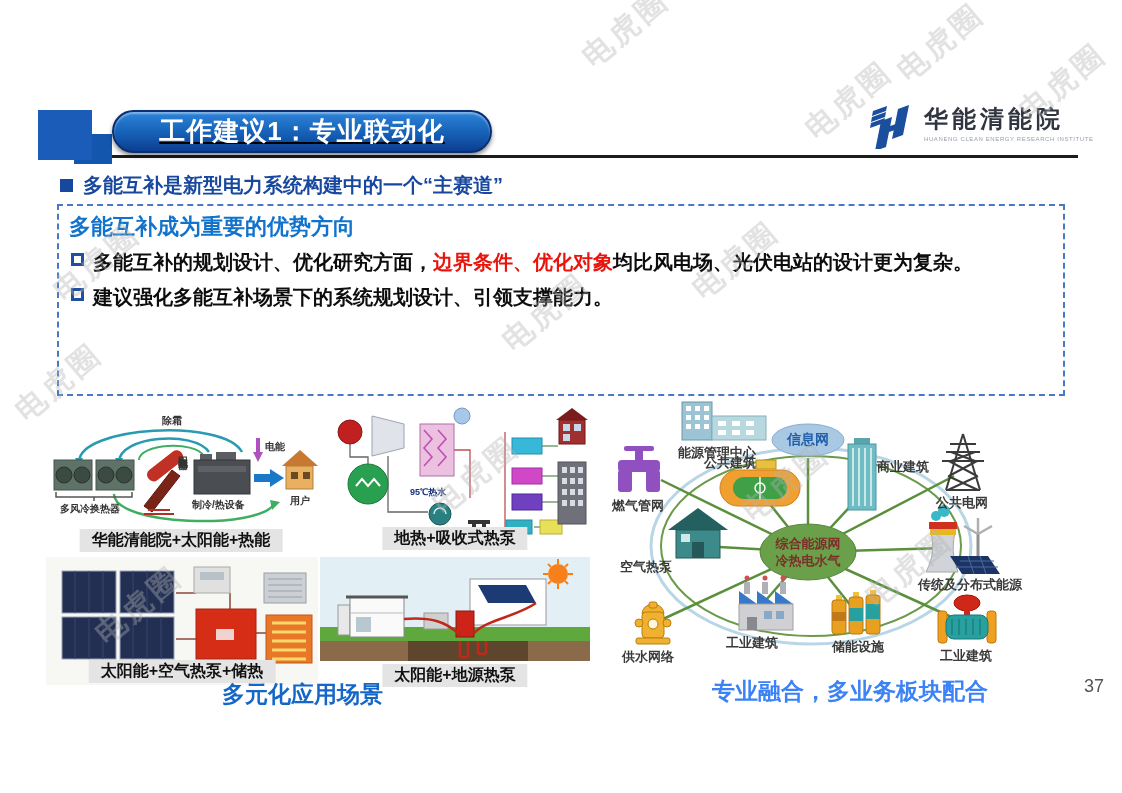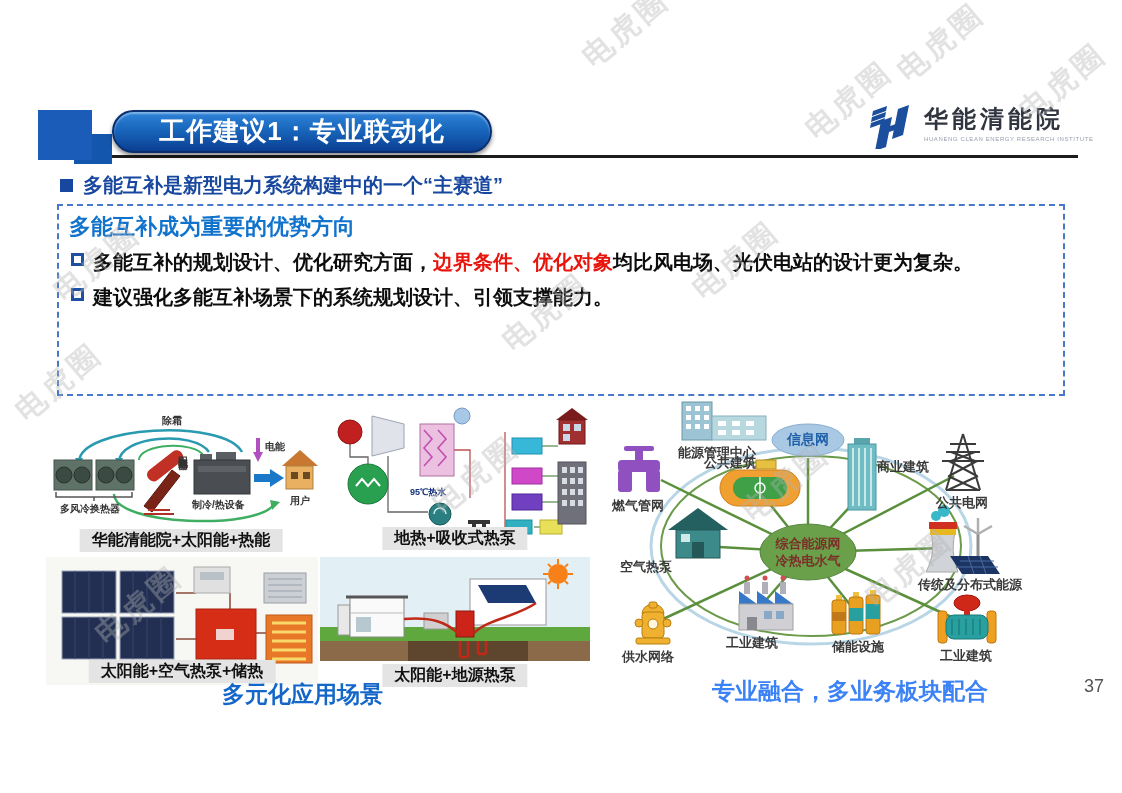--- a/index.html
+++ b/index.html
@@ -10,21 +10,21 @@
   .wm { position:absolute; font-size:30px; font-weight:bold; color:rgba(180,180,180,0.38);
         transform:rotate(-40deg); z-index:60; pointer-events:none; letter-spacing:4px; }
 
   
   .sq1 { position:absolute; left:38px; top:110px; width:54px; height:50px; background:#1a5cb8; z-index:2; }
   .sq2 { position:absolute; left:74px; top:134px; width:38px; height:30px; background:#1356ae; z-index:1; }
   .head-line { position:absolute; left:94px; top:155px; width:984px; height:3px; background:#1c1c1c; }
   .pill { position:absolute; left:112px; top:110px; width:380px; height:43px; border-radius:23px;
           background:linear-gradient(#2f84d8 0%, #1867bd 45%, #0b3f92 100%);
           border:2px solid #0a3070; box-shadow:0 3px 4px rgba(0,0,0,0.45), inset 0 2px 2px rgba(255,255,255,0.4);
-          display:flex; align-items:center; justify-content:center; z-index:3; }
+          display:flex; align-items:center; justify-content:center; z-index:3;text-decoration:underline; }
   .pill span { color:#ffffff; font-size:26px; font-weight:bold; letter-spacing:1px; }
   .logo { position:absolute; left:868px; top:103px; display:flex; align-items:flex-start; gap:6px; z-index:3; }
   .logo-text .nm { font-size:24px; font-weight:bold; color:#30353f; letter-spacing:4px; }
   .logo-text .sub { font-size:6px; color:#9aa0b0; letter-spacing:0.6px; margin-top:1px; white-space:nowrap; }
 
   
   .intro { position:absolute; left:60px; top:172px; display:flex; align-items:center; gap:10px; }
   .intro .mk { width:13px; height:13px; background:#17479e; flex:none; }
   .intro .tx { font-size:20px; font-weight:bold; color:#17479e;text-align:right; }
 

